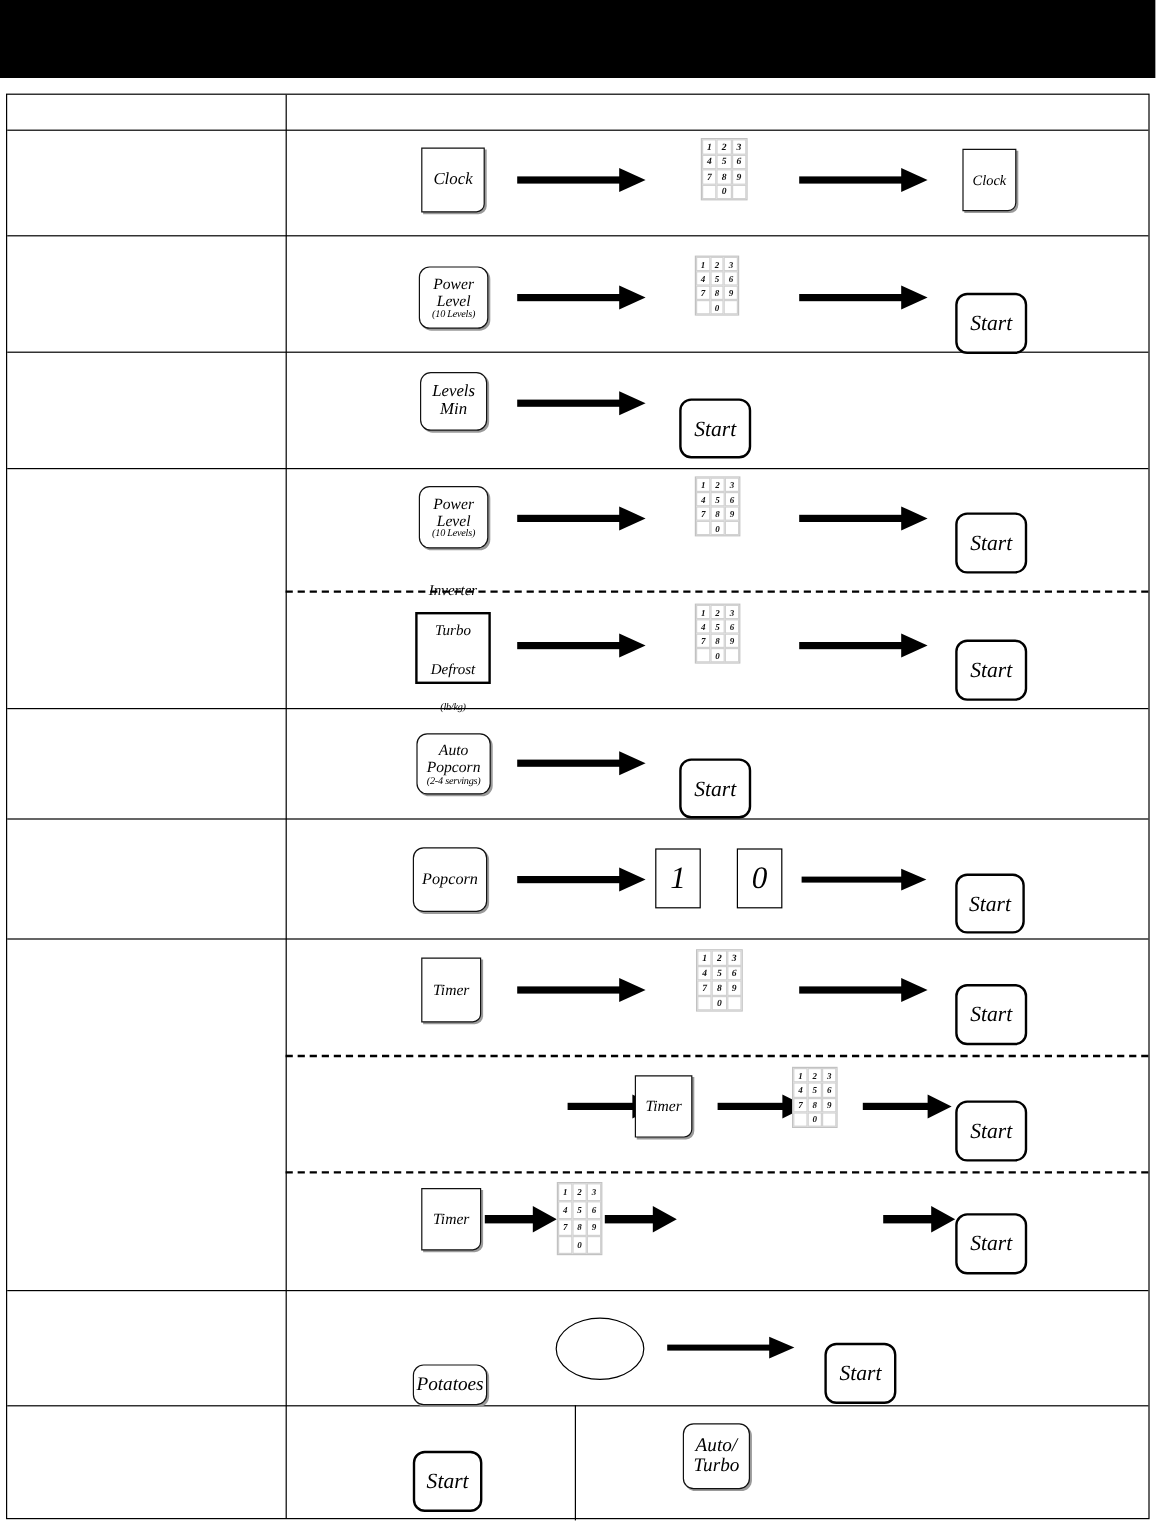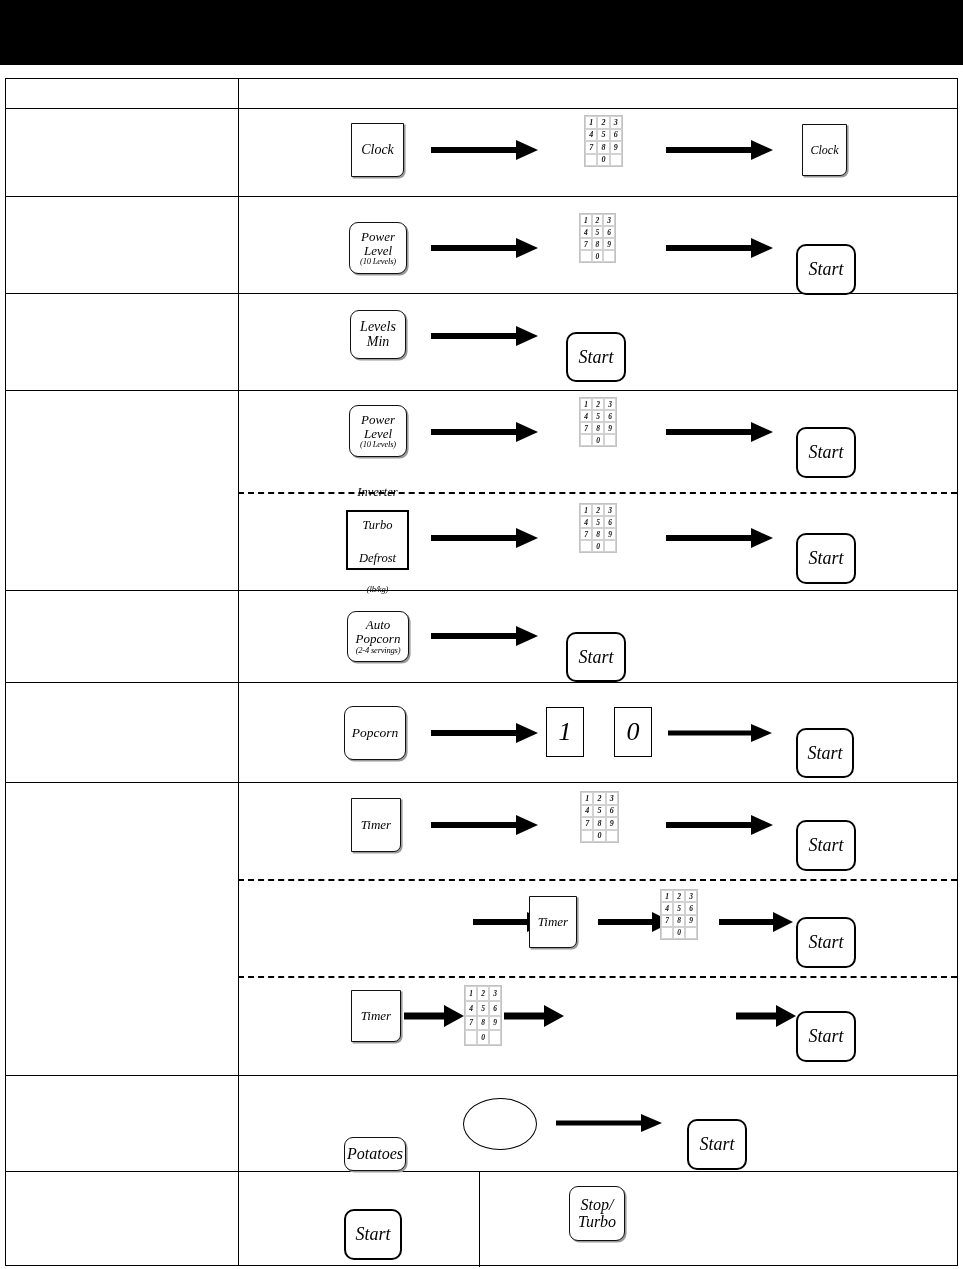--- a/index.html
+++ b/index.html
@@ -414,17 +414,17 @@
 
   <div class="key k-start" style="left:681px;top:1019px;width:60px;height:51px;font-size:18px;">
     <span>Start</span>
   </div>
 
   <div class="key k-start" style="left:338px;top:1109px;width:58px;height:51px;font-size:18px;">
     <span>Start</span>
   </div>
 
   <div class="key k-round" style="left:563px;top:1107px;width:56px;height:55px;font-size:16px;">
-    <span>Stop/</span>
+    <span>Auto/</span>
     <span>Turbo</span>
   </div>
 
 </div>
 
 </body></html>

